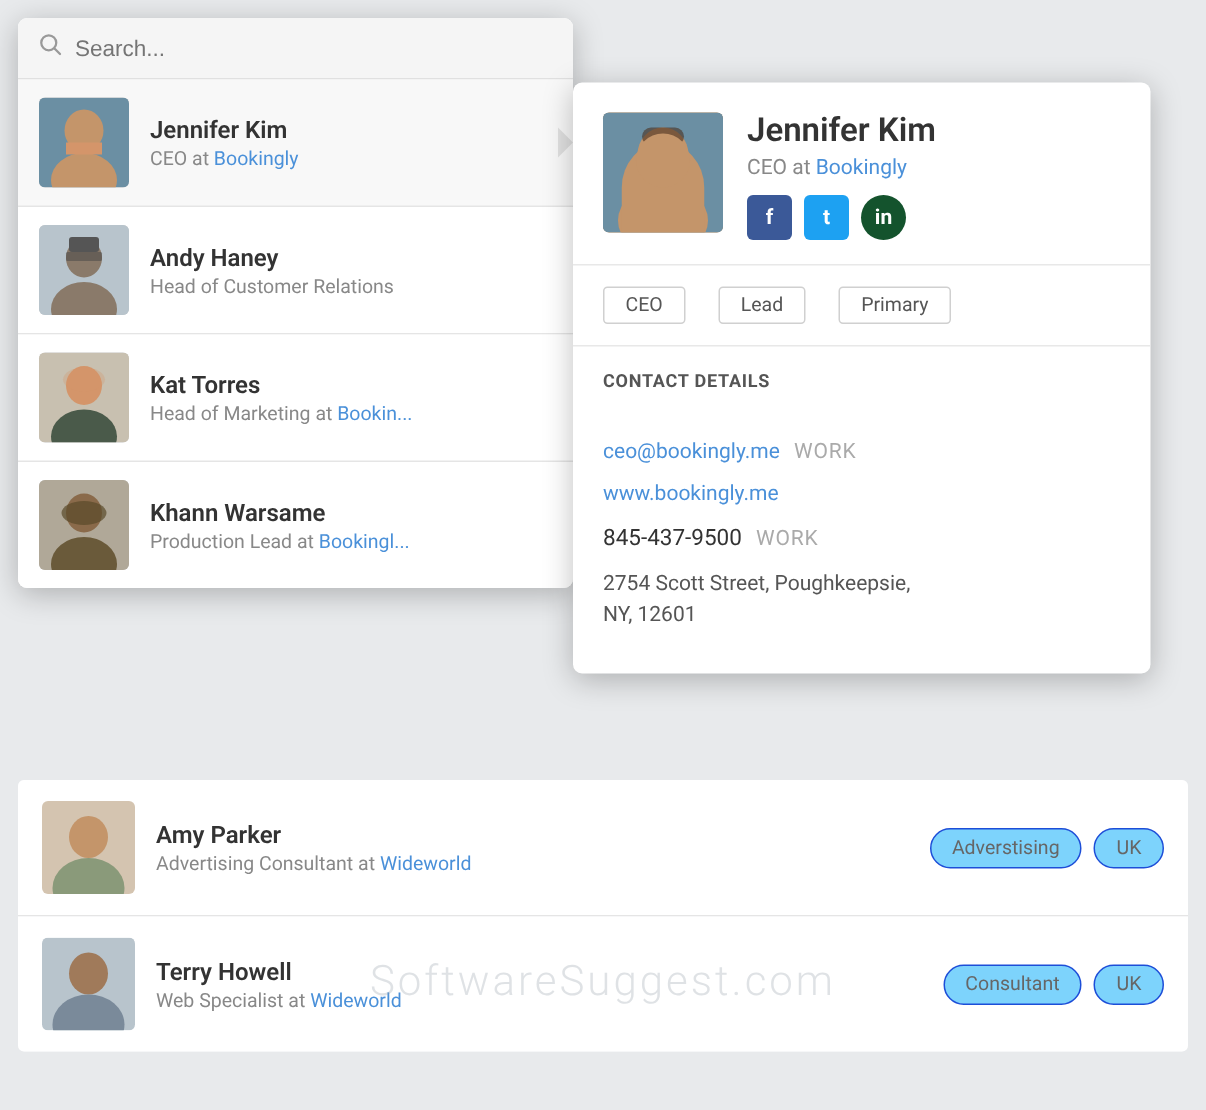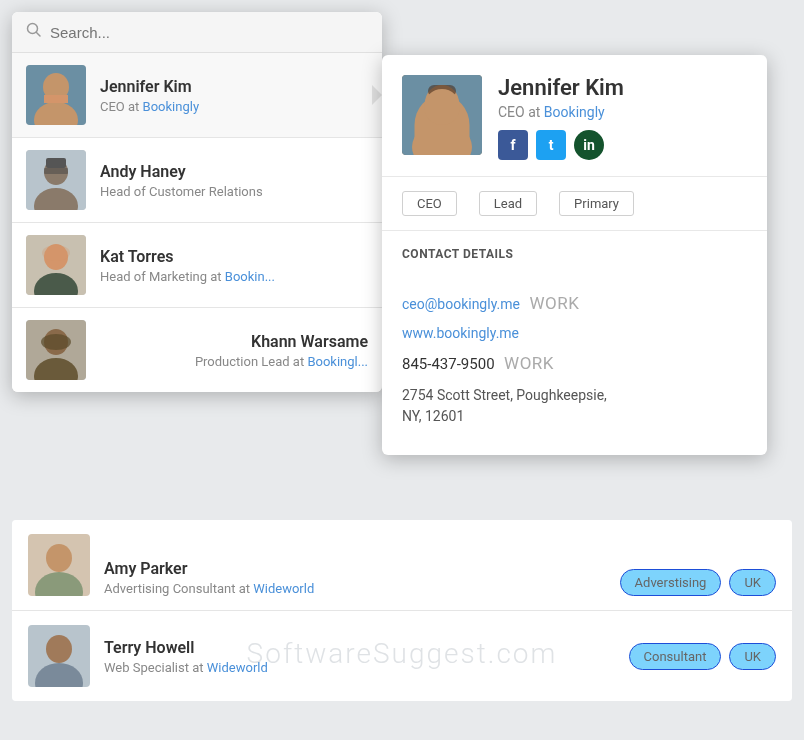--- a/index.html
+++ b/index.html
@@ -64,21 +64,20 @@
       align-items: center;
       padding: 12px 14px;
       border-bottom: 1px solid #e5e5e5;
       background: #fff;
       cursor: pointer;
       position: relative;
     }
 
     .contact-item:last-child {
       border-bottom: none;
-      text-align: right;
     }
 
     .contact-item.active {
       background: #f8f8f8;
     }
 
     .contact-avatar {
       width: 60px;
       height: 60px;
       border-radius: 4px;
@@ -250,21 +249,21 @@
       margin-bottom: 12px;
       font-size: 14px;
     }
 
     .detail-email {
       color: #4a90d9;
       text-decoration: none;
     }
 
     .detail-label {
-      font-size: 17px;
+      font-size: 14px;
       color: #aaa;
       text-transform: uppercase;
       letter-spacing: 0.5px;
       margin-left: 6px;
     }
 
     .detail-website {
       color: #4a90d9;
       text-decoration: none;
     }
@@ -293,21 +292,20 @@
       display: flex;
       align-items: center;
       padding: 14px 16px;
       background: #fff;
       border-bottom: 1px solid #e5e5e5;
       position: relative;
     }
 
     .lower-contact-item:first-child {
       border-radius: 4px 4px 0 0;
-      align-items: flex-end;
     }
 
     .lower-contact-item:last-child {
       border-radius: 0 0 4px 4px;
       border-bottom: none;
     }
 
     .lower-avatar {
       width: 62px;
       height: 62px;

